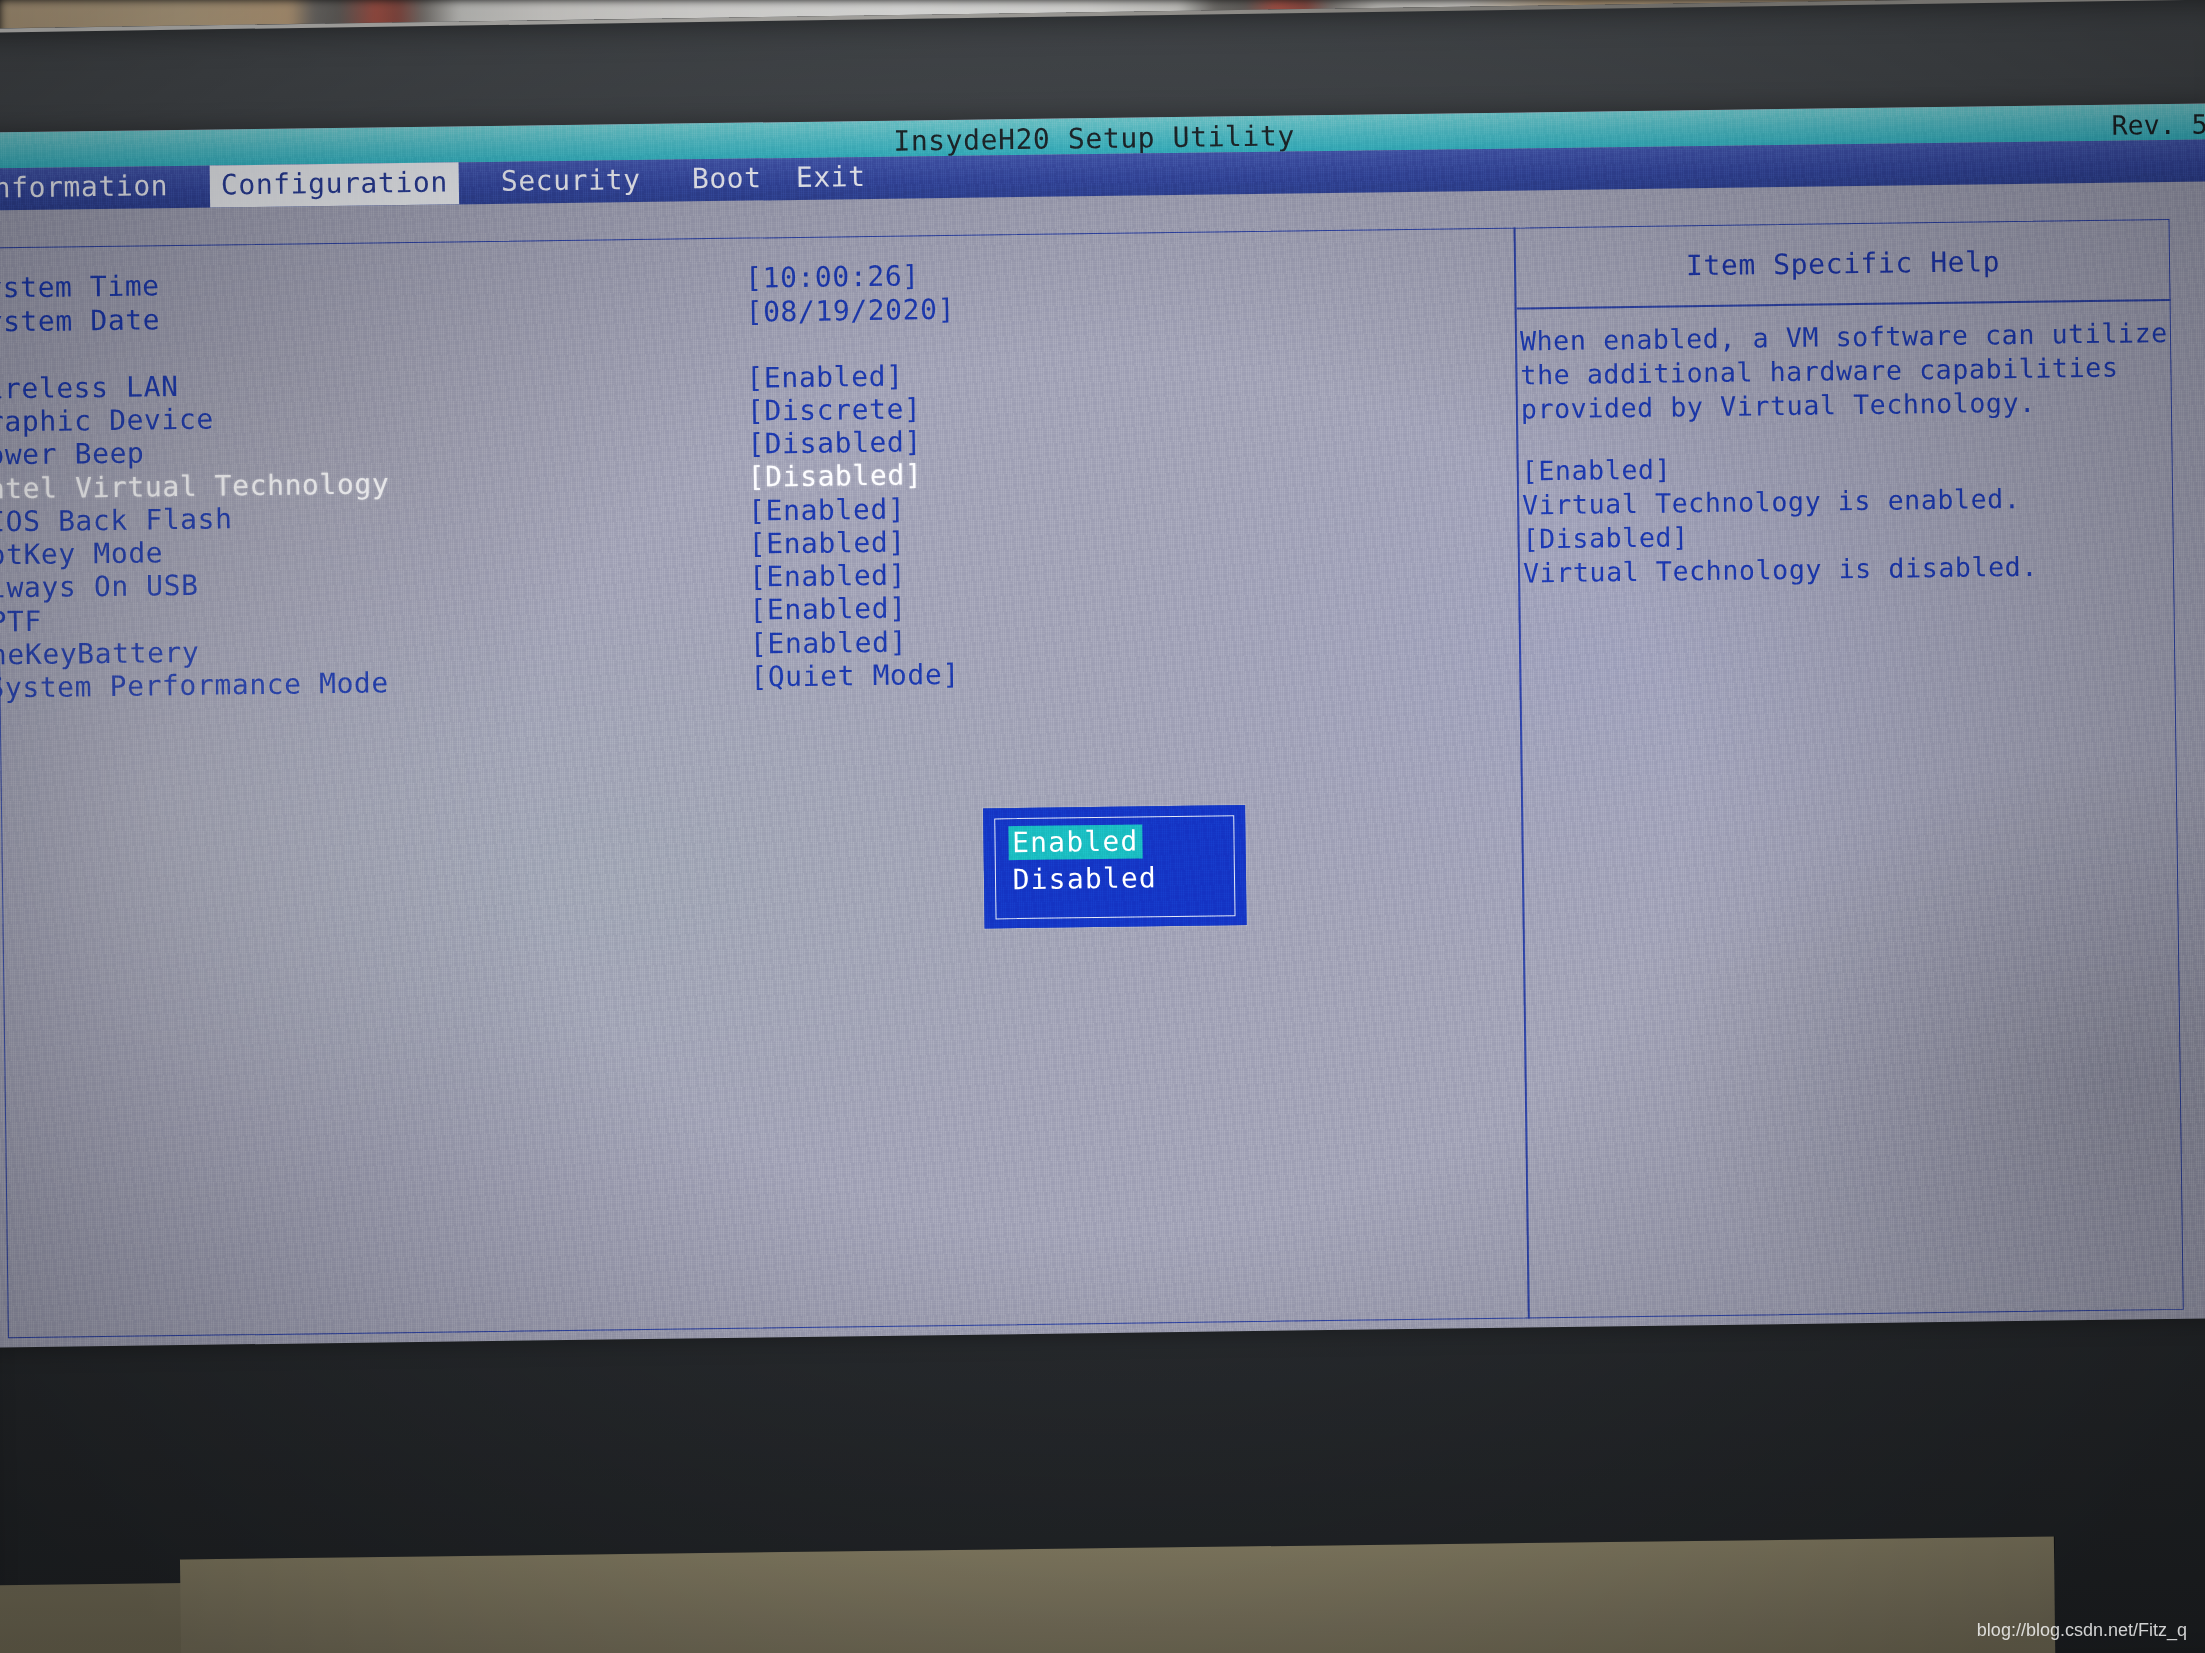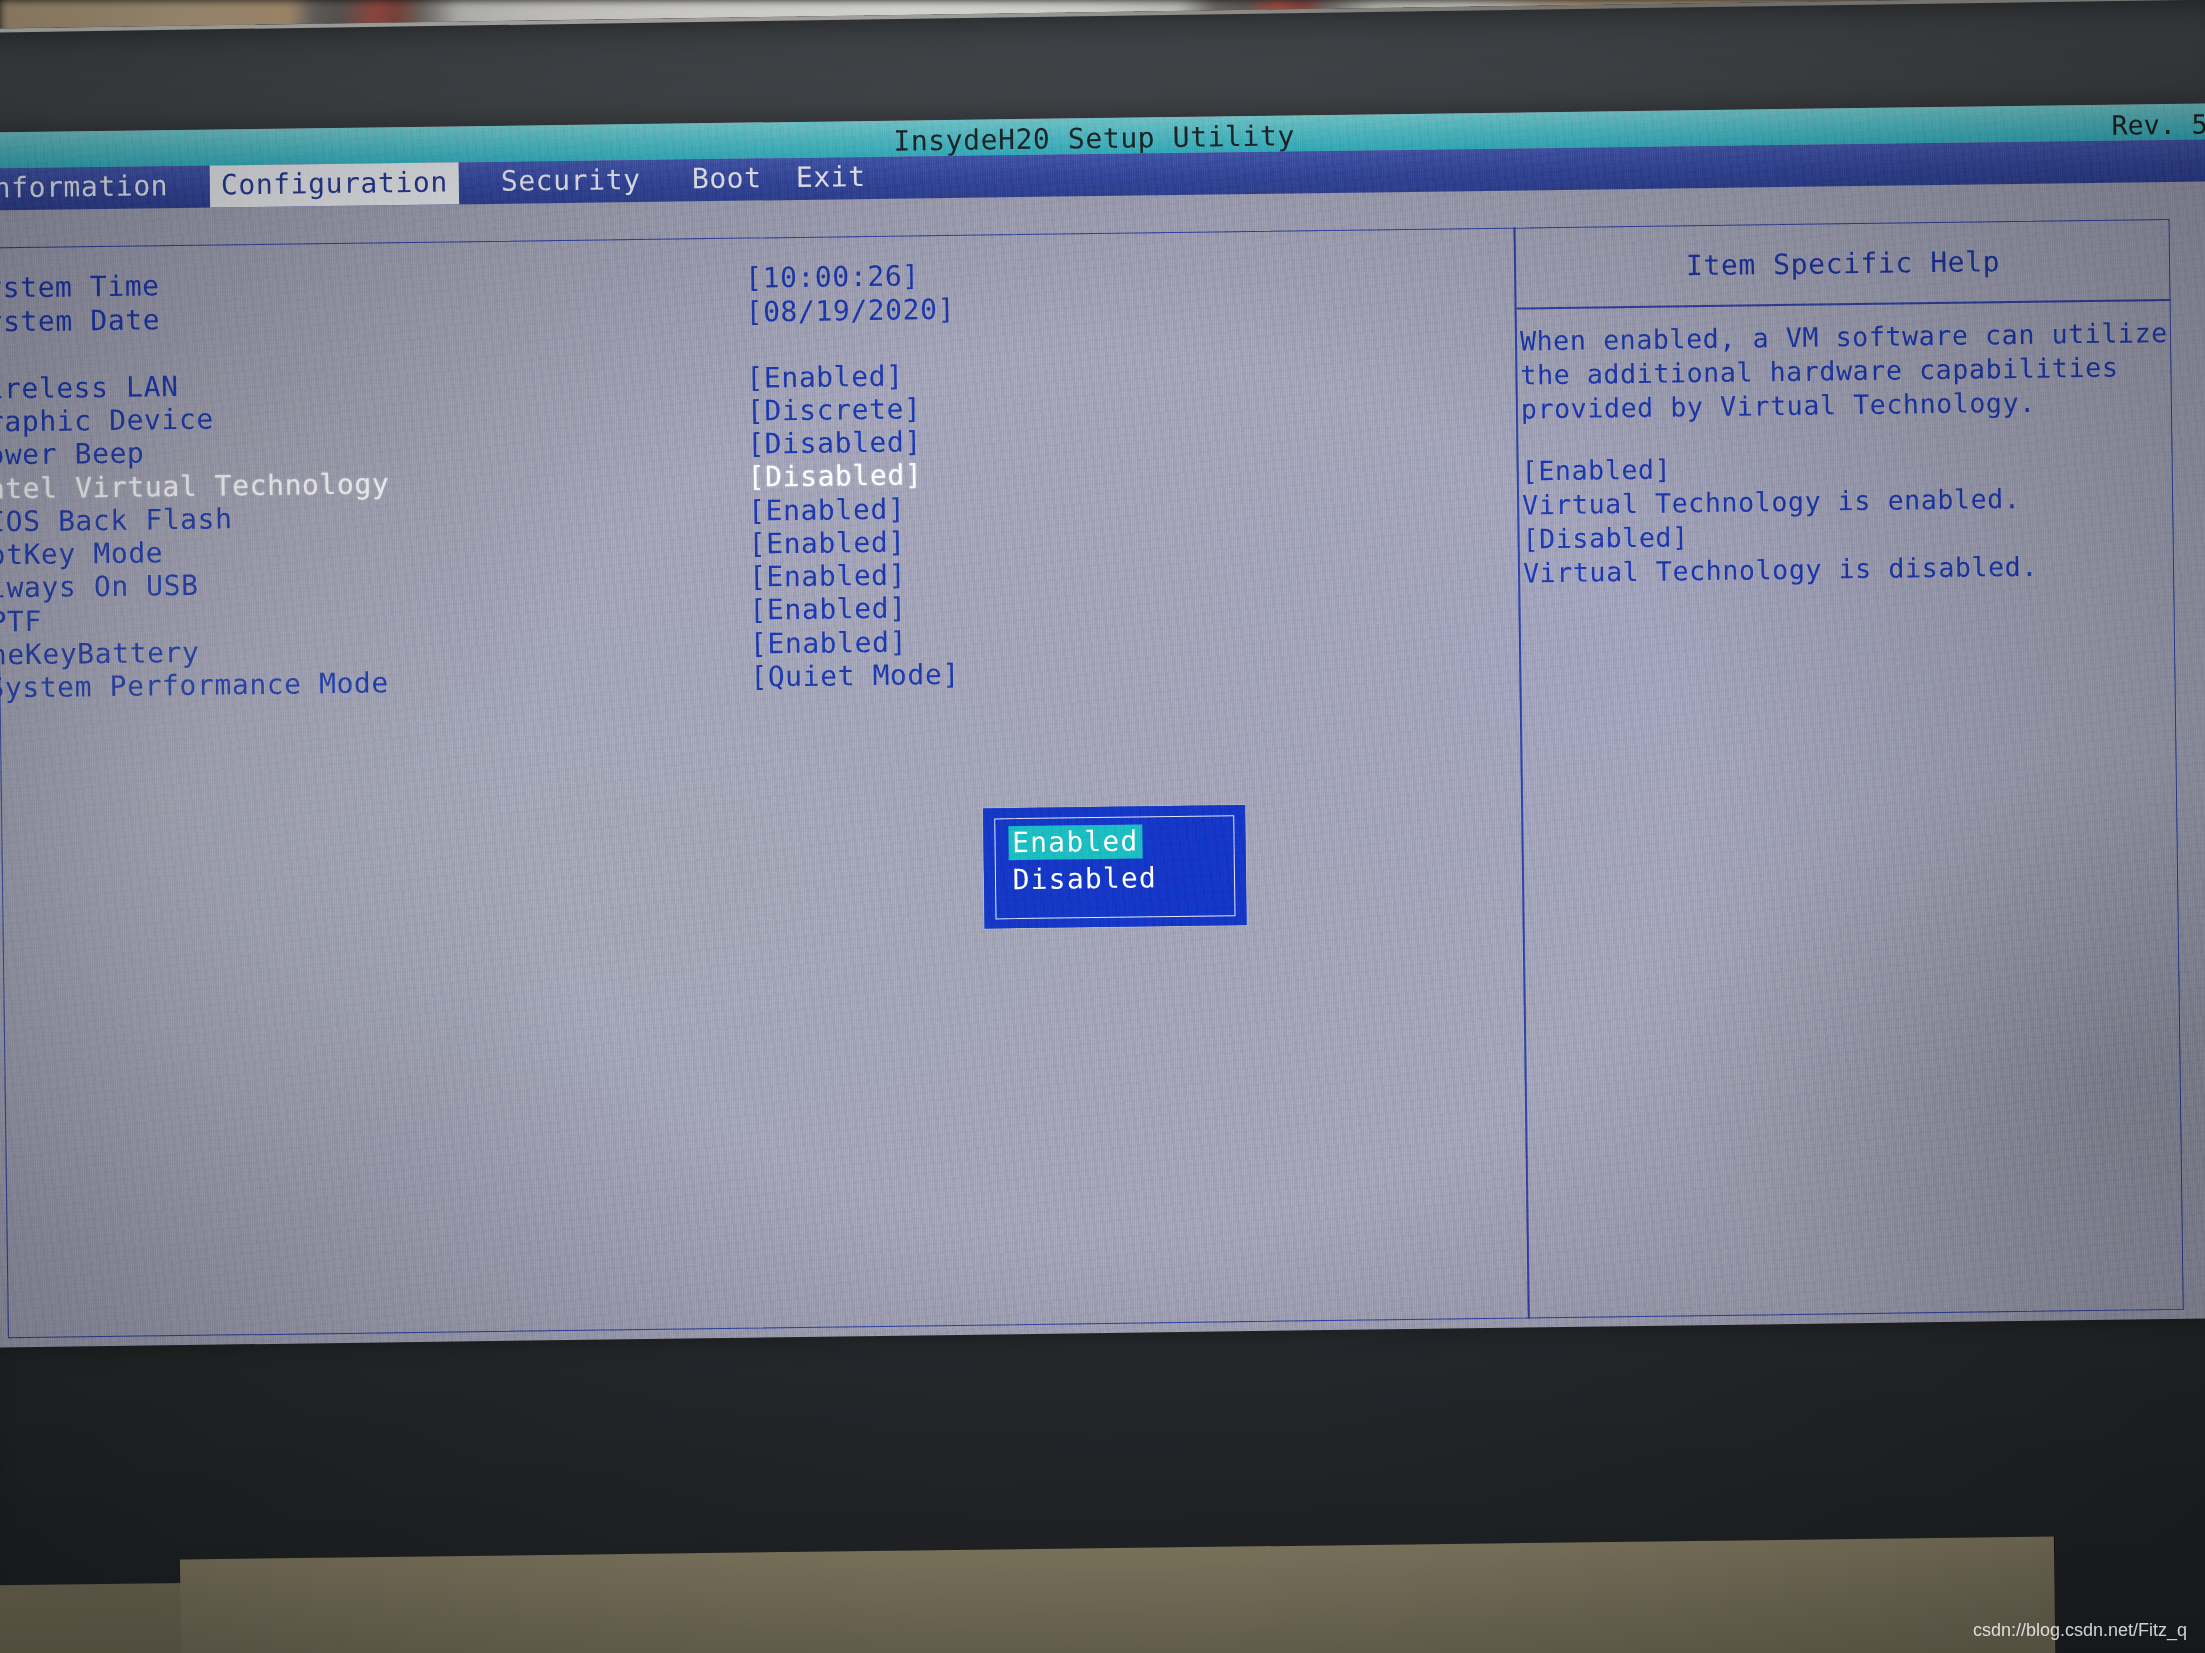--- a/index.html
+++ b/index.html
@@ -305,16 +305,16 @@
       <div class="ft" style="left:1095px;top:3.6px">Change Values</div>
 
       <div class="fk" style="left:1668px;top:3.6px">F9</div>
       <div class="ft" style="left:1736px;top:3.6px">Setup Defaults</div>
 
     </div>
 
   </div>
 
   <div class="vignette"></div>
-  <div class="watermark">csdn://blog.csdn.net/Fitz_q</div>
+  <div class="watermark">blog://blog.csdn.net/Fitz_q</div>
 
 </div>
 
 
 </body></html>

